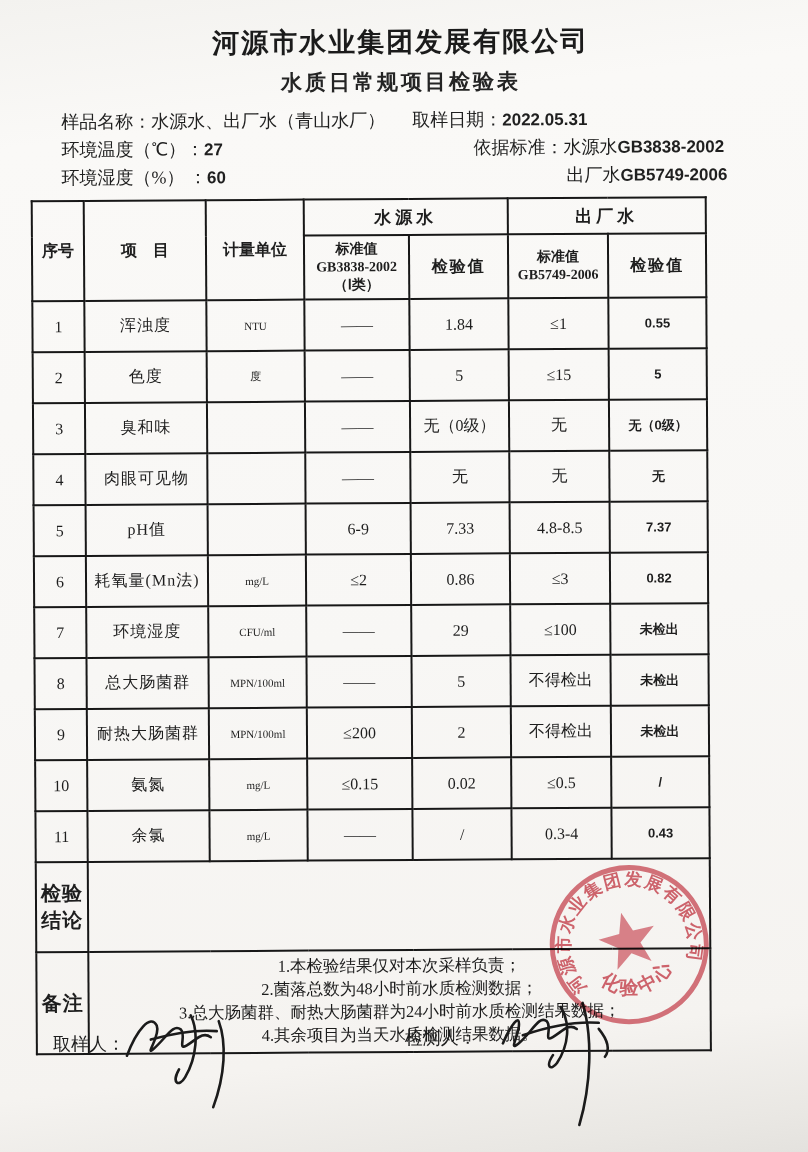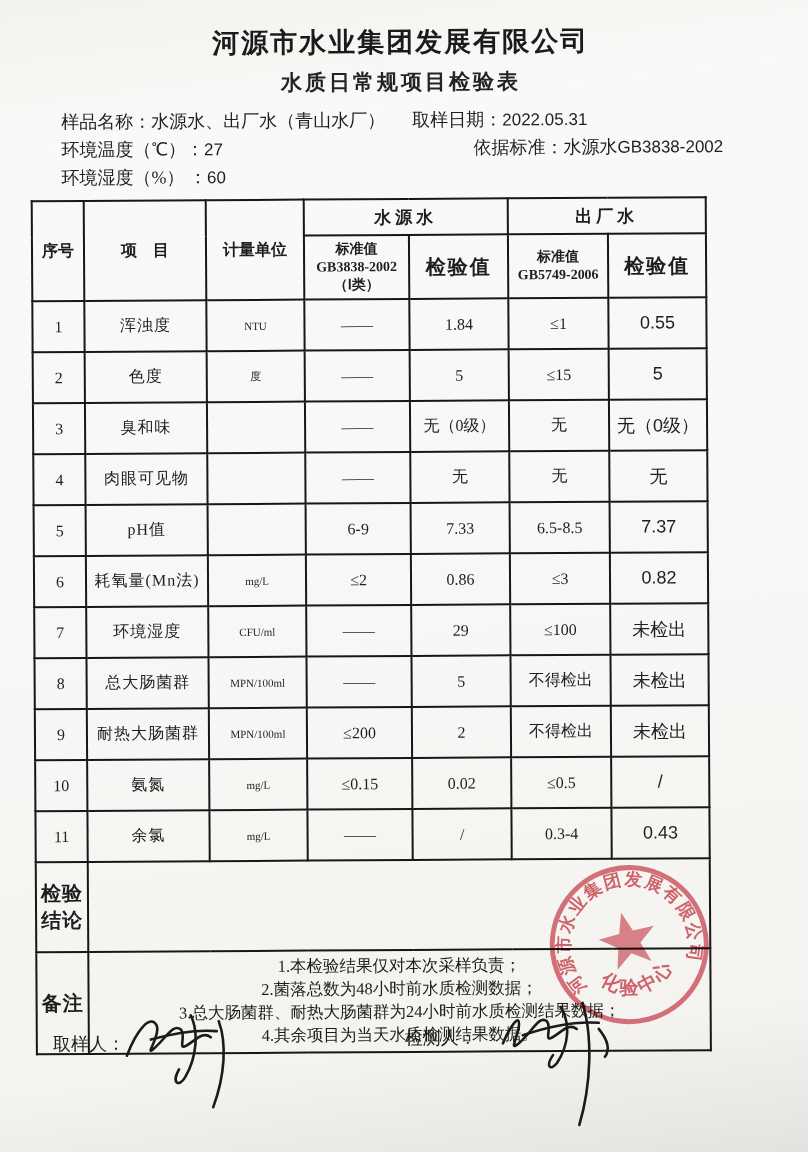--- a/index.html
+++ b/index.html
@@ -22,39 +22,39 @@
     margin-top:8px; text-align:center;
     font-family:"Liberation Sans", sans-serif;
     font-size:21px; font-weight:600; letter-spacing:3px; color:#242424;
   }
 
   .info { margin:10px 0 0 64px; font-size:18px; color:#1f1f1f; }
   .info-row { position:relative; height:28px; line-height:28px; white-space:nowrap; }
   .info-abs1 { position:absolute; left:351px; top:0; }
   .info-abs2 { position:absolute; left:412px; top:0; }
   .info-abs3 { position:absolute; left:505px; top:0; }
-  .gbcode { font-family:"Liberation Sans", sans-serif; font-weight:400; font-size:17px; }
+  .gbcode { font-family:"Liberation Sans", sans-serif; font-weight:700; font-size:17px; }
 
   table.report {
     margin:8px 0 0 33px;
     width:674px; table-layout:fixed; border-collapse:collapse;
     font-size:16px; color:#1e1e1e;
   }
   table.report th, table.report td {
     border:2px solid #171717; text-align:center; vertical-align:middle;
     padding:1px 2px; overflow:hidden;
   }
   th.group-h { height:36px; font-size:17px; font-weight:700; letter-spacing:4px; }
   tr.subhead th { height:64px; font-weight:600; }
   .std-lines { font-size:14px; line-height:1.28; font-weight:600; }
-  .chkval { font-size:20px; letter-spacing:2px; }
+  .chkval { font-size:16px; letter-spacing:2px; }
   tr.body-row { height:51px; }
   td.c-item { text-align:left; padding-left:9px; letter-spacing:1px;font-family:Liberation Serif, serif; }
   td.c-unit { font-size:11px; }
-  td.c-facval { font-weight:400; font-family:"Liberation Sans", sans-serif; font-size:18px; }
+  td.c-facval { font-weight:700; font-family:"Liberation Sans", sans-serif; font-size:13px; }
   th.rowlabel { font-weight:600; font-size:20px; letter-spacing:1px; }
   tr.conclusion-row { height:90px; }
   tr.remarks-row { height:102px; }
   td.remarks-cell { text-align:left; padding:4px 6px 4px 9px; }
   .remark-line { font-size:16.5px; line-height:1.38; color:#1c1c1c; white-space:nowrap; }
 
   .sign-row { position:absolute; top:1022px; left:0; width:808px; font-size:18px; color:#1d1d1d; }
   .sign-label-sampler { position:absolute; left:50px; top:8px; }
   .sign-label-tester { position:absolute; left:402px; top:4px; }
   .sig-svg { position:absolute; overflow:visible; }
@@ -83,20 +83,21 @@
     <div class="info-row">
       <span>样品名称：</span><span>水源水、出厂水（青山水厂）</span>
       <span class="info-abs1"><span>取样日期：</span><span class="gbcode">2022.05.31</span></span>
     </div>
     <div class="info-row">
       <span>环境温度（℃）：</span><span class="gbcode">27</span>
       <span class="info-abs2"><span>依据标准：</span><span>水源水</span><span class="gbcode">GB3838-2002</span></span>
     </div>
     <div class="info-row">
       <span>环境湿度（%） ：</span><span class="gbcode">60</span>
+      <span class="info-abs3"><span>出厂水</span><span class="gbcode">GB5749-2006</span></span>
     </div>
   </div>
 
   <table class="report">
     <colgroup>
       <col style="width:52px">
         <col style="width:122px">
         <col style="width:98px">
       <col style="width:105px">
         <col style="width:99px">
@@ -160,21 +161,21 @@
       <td>无</td>
       <td>无</td>
       <td class="c-facval">无</td>
     </tr>
     <tr class="body-row">
       <td>5</td>
       <td class="c-item">pH值</td>
       <td class="c-unit"></td>
       <td>6-9</td>
       <td>7.33</td>
-      <td>6.5-8.5</td>
+      <td>4.8-8.5</td>
       <td class="c-facval">7.37</td>
     </tr>
     <tr class="body-row">
       <td>6</td>
       <td class="c-item">耗氧量(Mn法)</td>
       <td class="c-unit">mg/L</td>
       <td>≤2</td>
       <td>0.86</td>
       <td>≤3</td>
       <td class="c-facval">0.82</td>

